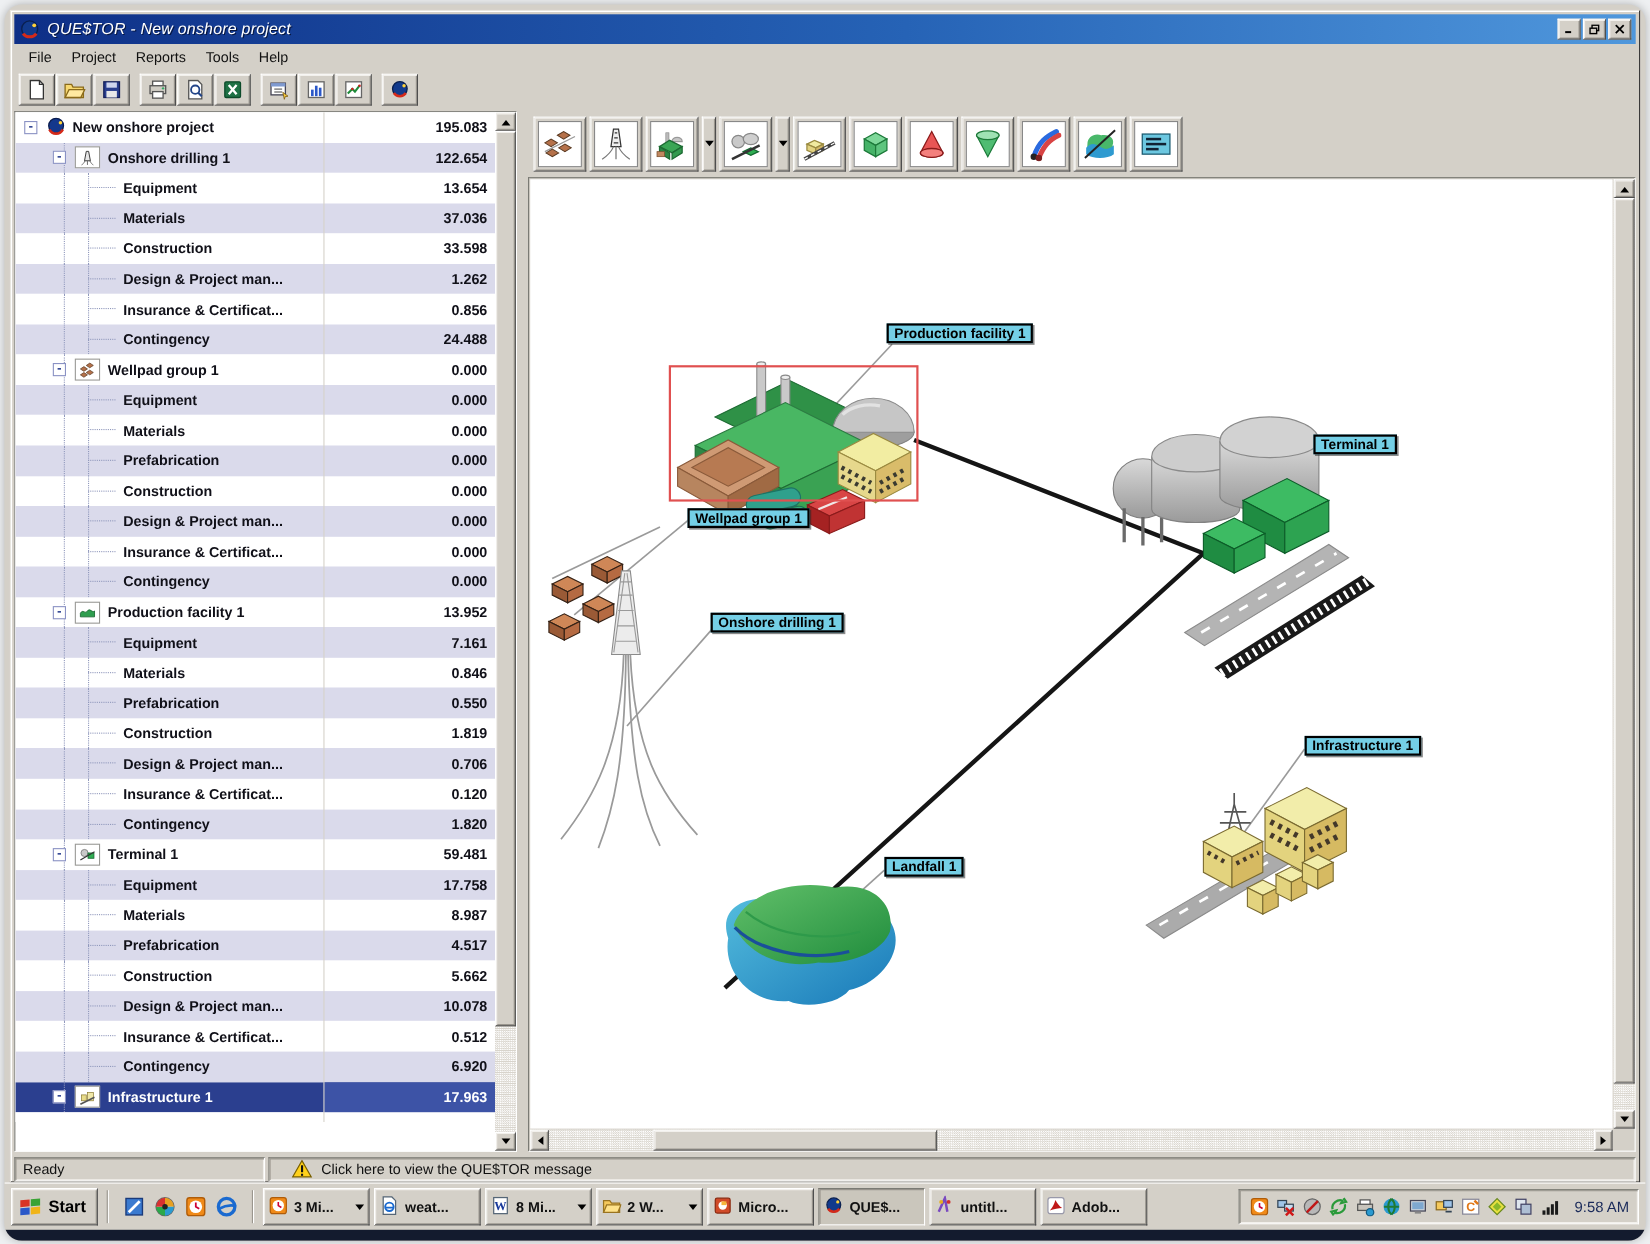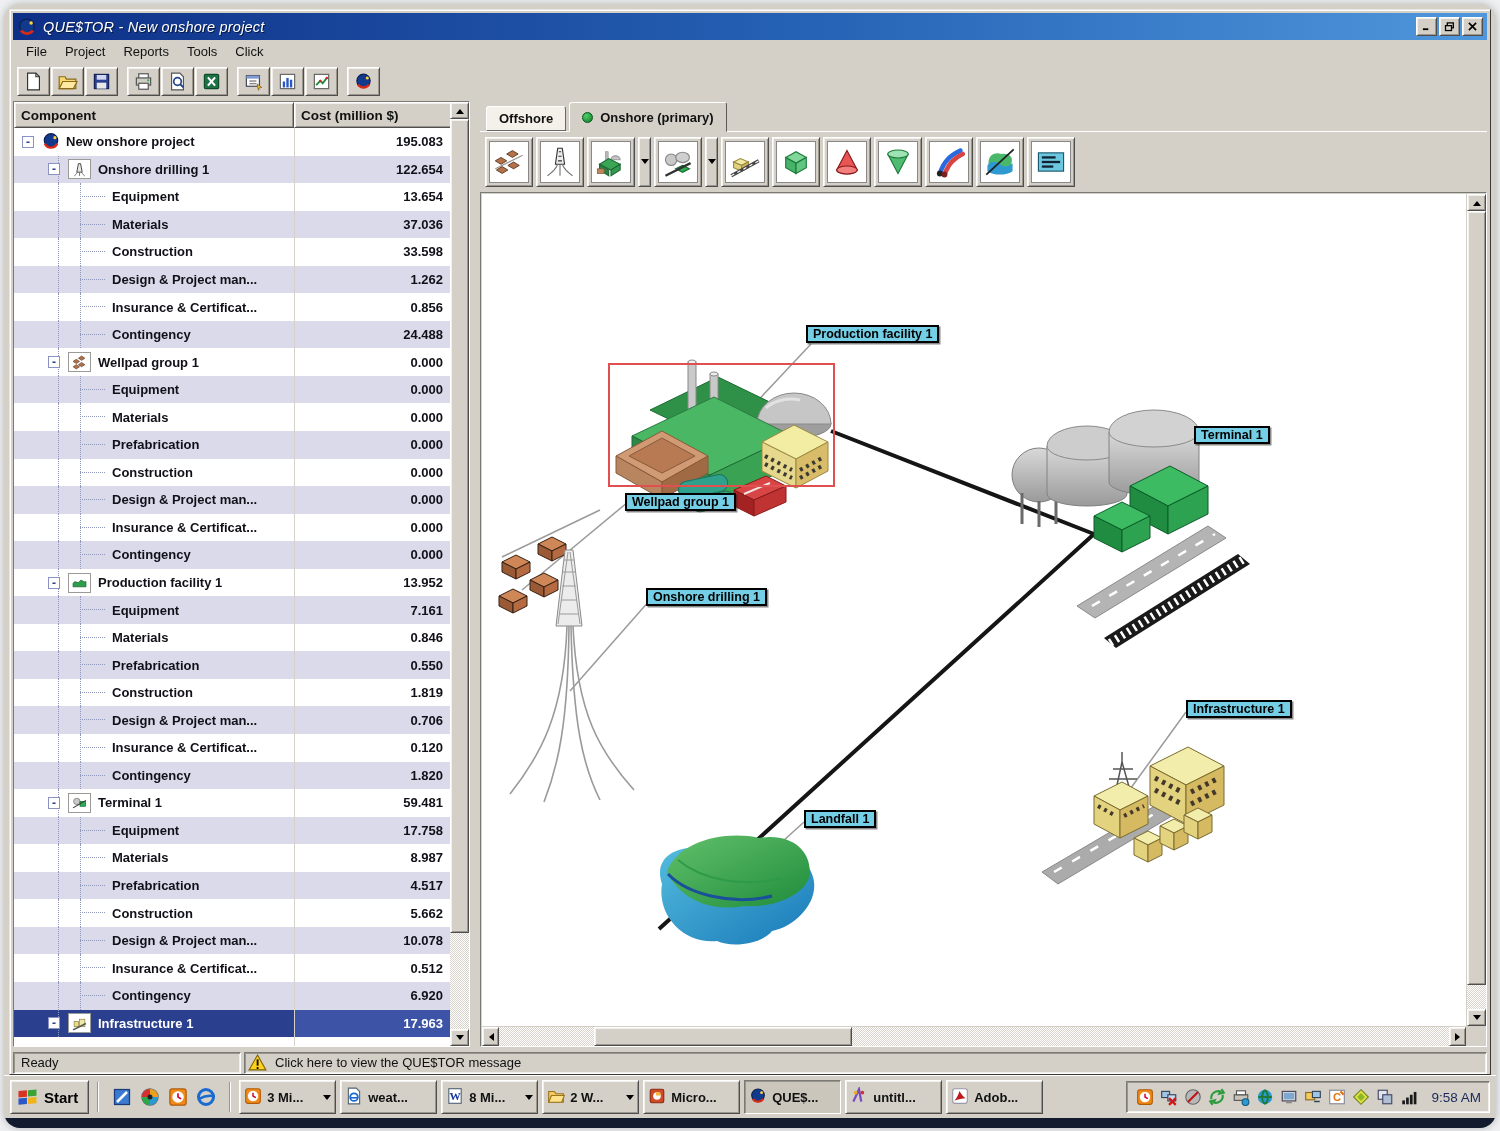--- a/index.html
+++ b/index.html
@@ -71,21 +71,21 @@
   .ddrop{width:13px;height:50px;display:flex;align-items:center;justify-content:center}
   .canvas-wrap{position:relative;flex:1;border:1px solid;border-color:#7a7a74 #fff #fff #7a7a74;background:#d4d0c8}
   .canvas{position:absolute;left:1px;top:1px;right:20px;bottom:20px;background:#fff;overflow:hidden}
   .canvas svg.diagram{position:absolute;left:0;top:0}
   .diag-vsb{right:0;top:1px;bottom:20px}
   .diag-hsb{left:1px;right:20px;bottom:0}
   .dlabel{position:absolute;background:#74cfe6;border:2px solid #000;padding:0 5px;font-size:12.5px;font-weight:700;color:#000;white-space:nowrap;box-shadow:1.5px 1.5px 0 rgba(40,40,40,.55)}
   
   .statusbar{height:27px;margin-top:2px;display:flex;gap:3px;align-items:center}
   .sb-left{width:228px;height:22px;font-size:13px;color:#111;display:flex;align-items:center;padding-left:7px}
-  .sb-msg{flex:1;height:22px;font-size:13px;color:#111;display:flex;align-items:center;gap:8px;padding-left:3px}
+  .sb-msg{flex:1;height:22px;font-size:13px;color:#111;display:flex;align-items:center;gap:8px;padding-left:20px}
   .sb-msg svg{width:19px;height:17px;flex:none}
   
   .taskbar{position:absolute;left:0;right:0;bottom:10px;height:43px;background:#d4d0c8;border-top:1px solid #fff;display:flex;align-items:center;padding:0 6px;gap:5px}
   .start{height:34px;padding:0 10px 0 6px;display:flex;align-items:center;gap:5px;font-size:15px;font-weight:700;color:#000}
   .start svg{width:22px;height:18px}
   .tb-sep{width:2px;height:30px;border-left:1px solid #9a968e;border-right:1px solid #fff;margin:0 3px}
   .ql{display:flex;align-items:center;gap:6px;padding:0 4px}
   .qlicon{width:22px;height:22px;display:flex;align-items:center;justify-content:center}
   .qlicon svg{width:20px;height:20px}
   .taskbtns{display:flex;gap:4px;align-items:center}
@@ -133,21 +133,21 @@
             </svg>
           </span>
       </span>
     </div>
 
     <div class="menubar" id="menubar">
         <span class="menu-item">File</span>
         <span class="menu-item">Project</span>
         <span class="menu-item">Reports</span>
         <span class="menu-item">Tools</span>
-        <span class="menu-item">Click</span>
+        <span class="menu-item">Help</span>
       </div>
     <div class="toolbar" id="toolbar">
         <span class="tgroup">
           <span class="tbtn raised">
             <svg viewBox="0 0 16 16">
               <path d="M3 1h7l3 3v11H3z" fill="#fff" stroke="#333"></path>
               <path d="M10 1v3h3" fill="none" stroke="#333"></path>
             </svg>
           </span>
           <span class="tbtn raised">
@@ -220,24 +220,20 @@
               <circle cx="8" cy="7.4" r="5.6" fill="#123a8c" stroke="#0a2050"></circle>
               <path d="M3.4 10.6 a5.6 5.6 0 0 0 9.2 0" fill="none" stroke="#d42a1a" stroke-width="2"></path>
               <circle cx="11.2" cy="5" r="1.3" fill="#ffd23a"></circle>
             </svg>
           </span>
         </span>
       </div>
 
     <div class="main">
       <div class="treepanel">
-        <div class="theader">
-          <div class="th th-comp raised">Component</div>
-          <div class="th th-cost raised">Cost (million $)</div>
-        </div>
         <div class="tbody" id="treebody">
           <div class="colsep"></div>
         <div class="trow">
               <div class="c-name">
                 <span class="exp" style="left: 8px;">-</span>
                 <span class="nicon noframe" style="left: 26px;">
                   <svg viewBox="0 0 16 16">
                     <circle cx="8" cy="7" r="6" fill="#14388c" stroke="#0a1c4e"></circle>
                     <path d="M2.6 10 a6 6 0 0 0 10.8 0" fill="none" stroke="#d42a1a" stroke-width="2.2"></path>
                     <circle cx="11.5" cy="4.6" r="1.4" fill="#ffd23a"></circle>
@@ -573,29 +569,20 @@
           <span class="sthumb raised" style="top:17px;height:calc(100% - 130px)"></span>
           <span class="sbtn raised" style="bottom:0">
               <span class="tri-down"></span>
             </span>
         </div>
       </div>
 
       <div class="splitter"></div>
 
       <div class="diagpanel">
-        <div class="tabs" id="tabs">
-            <span class="tab inactive">
-              <span>Offshore</span>
-            </span>
-            <span class="tab active">
-              <span class="dot"></span>
-              <span>Onshore (primary)</span>
-            </span>
-          </div>
         <div class="dtoolbar" id="dtoolbar">
             <span class="dbtn raised">
               <span class="face">
                 <svg viewBox="0 0 28 28">
                   <path d="M2 20 L26 8" stroke="#999" fill="none"></path>
                   <g fill="#b5714a" stroke="#5a3a22" stroke-width=".8">
                     <path d="M2 13 l5-3 5 3 -5 3z"></path>
                     <path d="M12 7 l5-3 5 3 -5 3z"></path>
                     <path d="M13 17 l5-3 5 3 -5 3z"></path>
                     <path d="M3 21 l5-3 5 3 -5 3z"></path>

